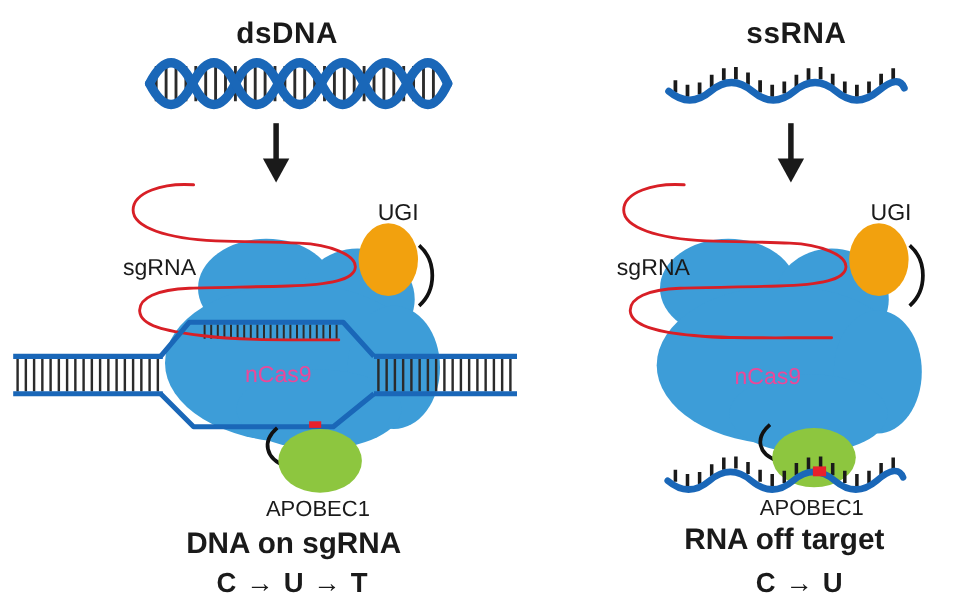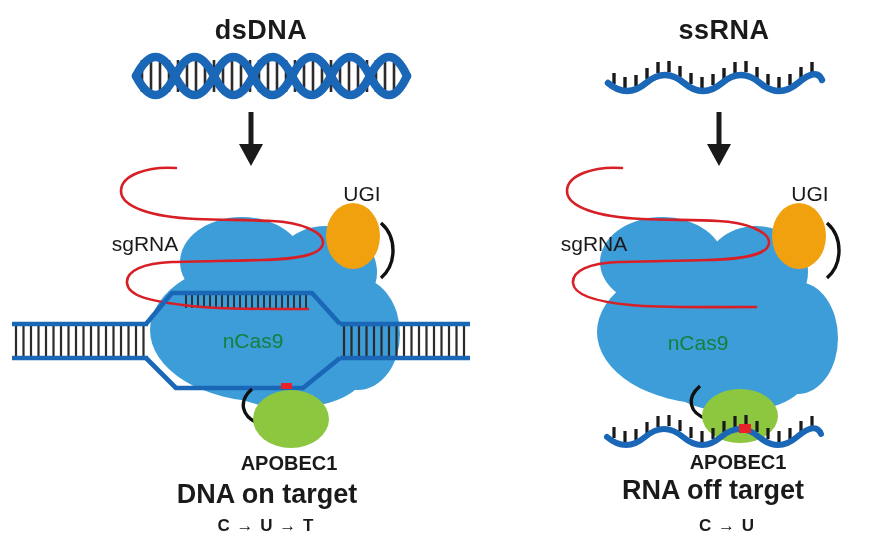--- a/index.html
+++ b/index.html
@@ -7,24 +7,24 @@
     position:relative;width:883px;height:558px;background:#ffffff;overflow:hidden;
     font-family:"Liberation Sans", sans-serif;
   }
   #art{position:absolute;left:0;top:0;}
   .lbl{
     position:absolute;transform:translateX(-50%);white-space:nowrap;
     color:#1a1a1a;line-height:1.1;user-select:none;
   }
   .title{font-size:27px;font-weight:bold;letter-spacing:0.5px;}
   .part{font-size:21px;font-weight:normal;text-align:right;}
-  .part-sm{font-size:20px;font-weight:bold;}
-  .ncas9{font-size:21px;color:#15803d;}
+  .part-sm{font-size:20px;font-weight:normal;}
+  .ncas9{font-size:21px;color:#ec4899;}
   .caption{font-size:27px;font-weight:bold;}
-  .formula{font-size:17px;font-weight:bold;letter-spacing:1px;}
+  .formula{font-size:25px;font-weight:bold;letter-spacing:1px;}
 </style>
 </head>
 <body>
 
 <div id="stage">
 
   <svg id="art" width="883" height="558" viewBox="0 0 883 558">
 
     <g>
       <path d="M142 60V92M151 60V92M160 60V92M169 60V92M178 60V92M187 60V92M196 60V92M205 60V92M214 60V92M223 60V92M232 60V92M241 60V92M250 60V92M259 60V92M268 60V92M277 60V92M286 60V92M295 60V92M304 60V92M313 60V92M322 60V92M331 60V92M340 60V92M349 60V92M358 60V92M367 60V92M376 60V92M385 60V92M394 60V92" stroke="#2b2b2b" stroke-width="2.6" fill="none"></path>
@@ -109,19 +109,19 @@
 
   <div class="lbl part" style="left:362px;top:182px;">UGI</div>
   <div class="lbl part" style="left:810px;top:182px;">UGI</div>
 
   <div class="lbl ncas9" style="left:253px;top:329px;">nCas9</div>
   <div class="lbl ncas9" style="left:698px;top:331px;">nCas9</div>
 
   <div class="lbl part-sm" style="left:289px;top:452px;">APOBEC1</div>
   <div class="lbl part-sm" style="left:738px;top:451px;">APOBEC1</div>
 
-  <div class="lbl caption" style="left:267px;top:480px;">DNA on target</div>
+  <div class="lbl caption" style="left:267px;top:480px;">DNA on sgRNA</div>
   <div class="lbl caption" style="left:713px;top:476px;">RNA off target</div>
 
   <div class="lbl formula" style="left:266px;top:517px;">C → U → T</div>
   <div class="lbl formula" style="left:727px;top:517px;">C → U</div>
 
 </div>
 
 </body></html>

